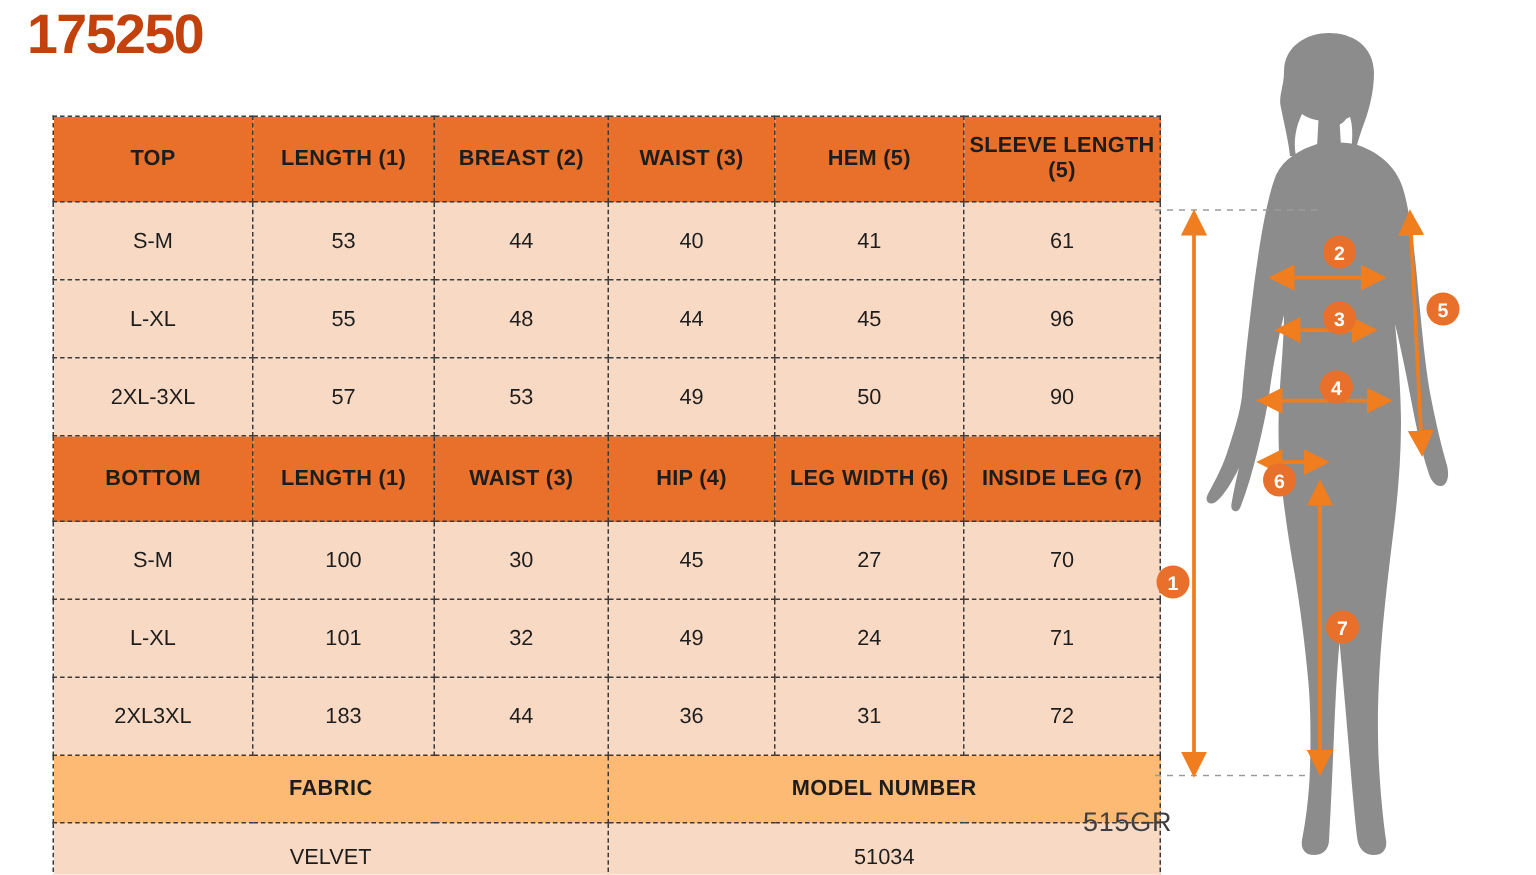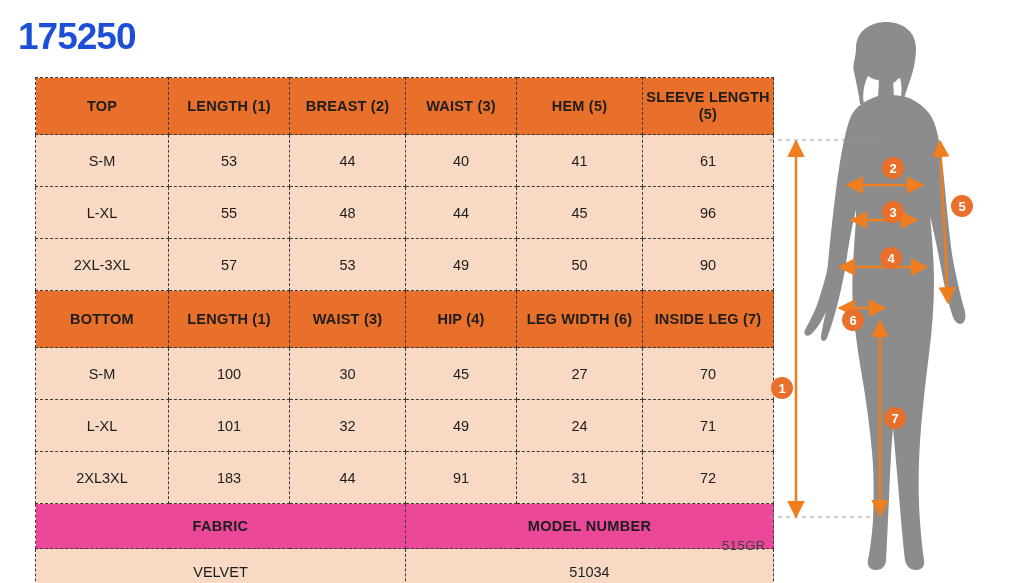--- a/index.html
+++ b/index.html
@@ -10,25 +10,25 @@
     width: 1024px;
     height: 583px;
     background: #ffffff;
     font-family: "Liberation Sans", sans-serif;
     overflow: hidden;
     position: relative;
   }
   #page-title {
     position: absolute;
     left: 18px;
-    top: 16px;
+    top: 2px;
     font-size: 37px;
     font-weight: bold;
     letter-spacing: -1px;
-    color: #1d4ed8;
+    color: #c2410c;
     font-family: "Liberation Sans", sans-serif;
   }
   #size-table {
     position: absolute;
     left: 35px;
     top: 77px;
     width: 720px;
     border-collapse: collapse;
     table-layout: fixed;
   }
@@ -51,37 +51,37 @@
   .data-row td {
     background: #f8d9c4;
     height: 49px;
     font-size: 15px;
   }
   .data-row td.rowlabel {
     font-weight: normal;
     font-size: 14px;
   }
   .fabric-hdr td {
-    background: #ec4899;
+    background: #fdba74;
     color: #ffffff;
     font-weight: bold;
     height: 42px;
     font-size: 15px;
     letter-spacing: 0.3px;
   }
   .fabric-val td {
     background: #f8d9c4;
     height: 44px;
     font-size: 15px;
   }
   #code-label {
     position: absolute;
     left: 722px;
     top: 538px;
-    font-size: 13px;
+    font-size: 18px;
     color: #3f3f3f;
     letter-spacing: 0.5px;
   }
   #figure-area {
     position: absolute;
     left: 760px;
     top: 20px;
     width: 262px;
     height: 555px;
   }
@@ -162,21 +162,21 @@
       <td>32</td>
       <td>49</td>
       <td>24</td>
       <td>71</td>
     </tr>
 
     <tr class="data-row">
       <td class="rowlabel">2XL3XL</td>
       <td>183</td>
       <td>44</td>
-      <td>91</td>
+      <td>36</td>
       <td>31</td>
       <td>72</td>
     </tr>
 
     <tr class="fabric-hdr">
       <td colspan="3">FABRIC</td>
       <td colspan="3">MODEL NUMBER</td>
     </tr>
     <tr class="fabric-val">
       <td colspan="3">VELVET</td>

